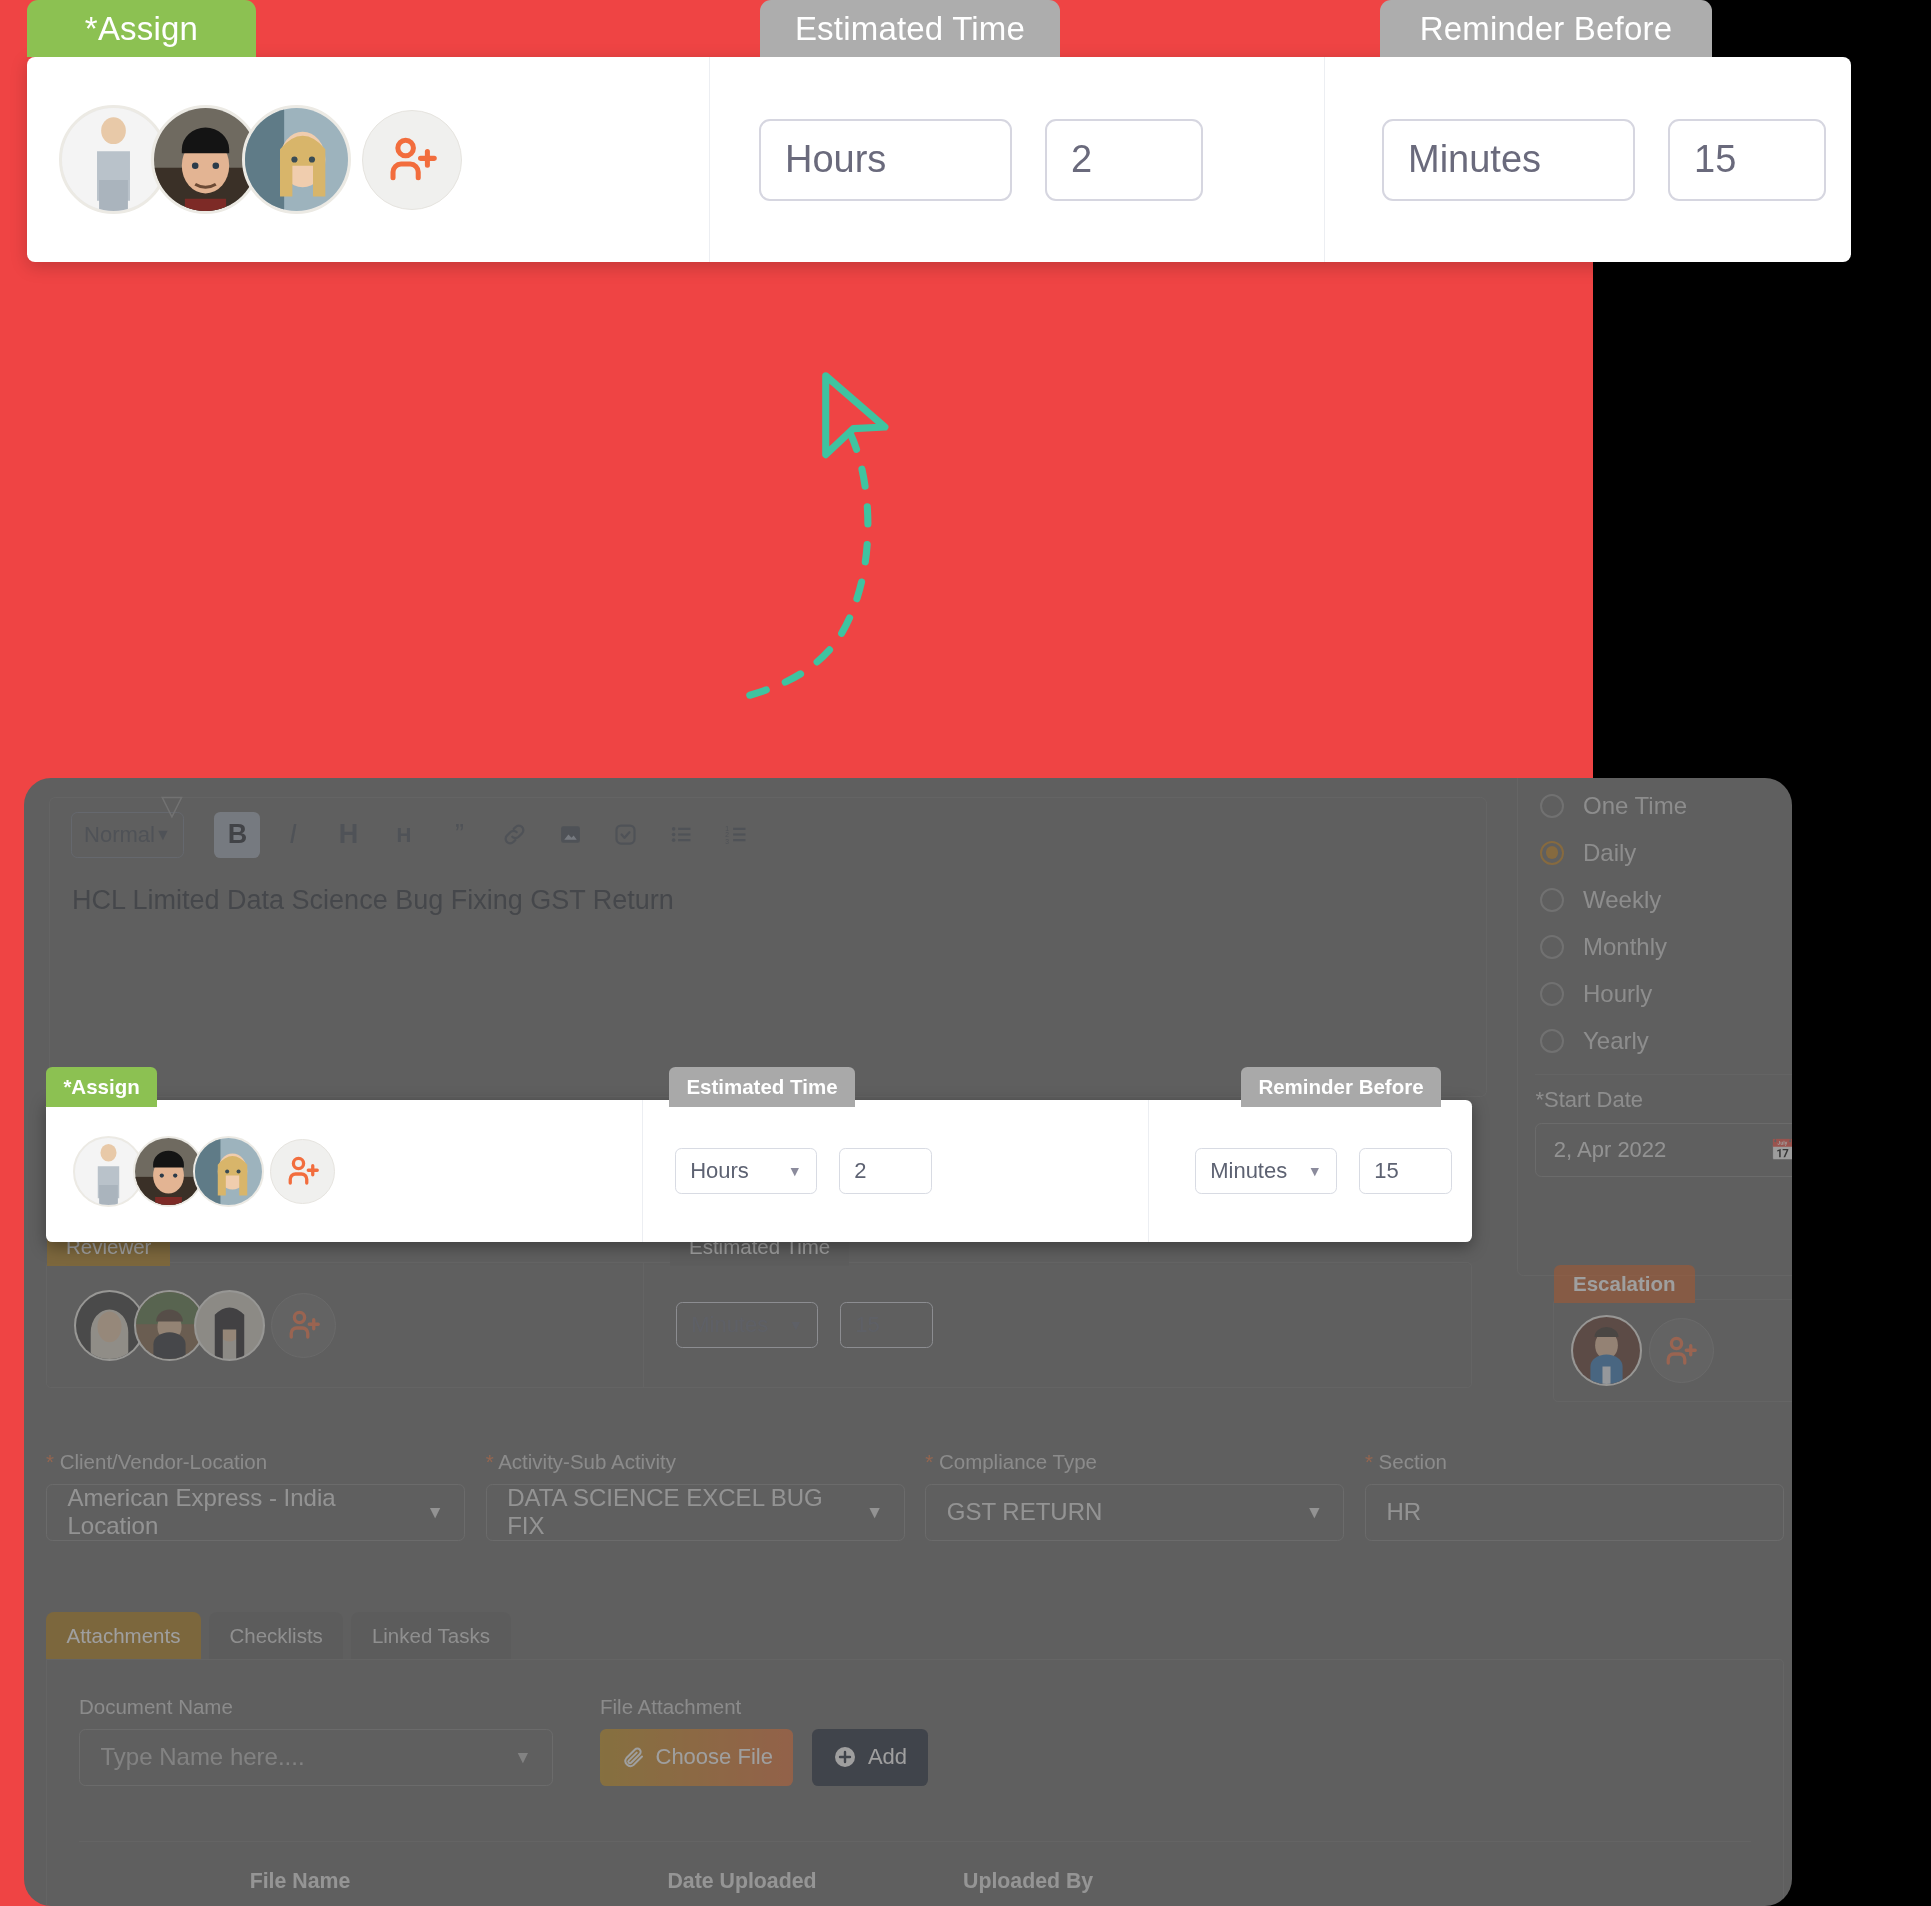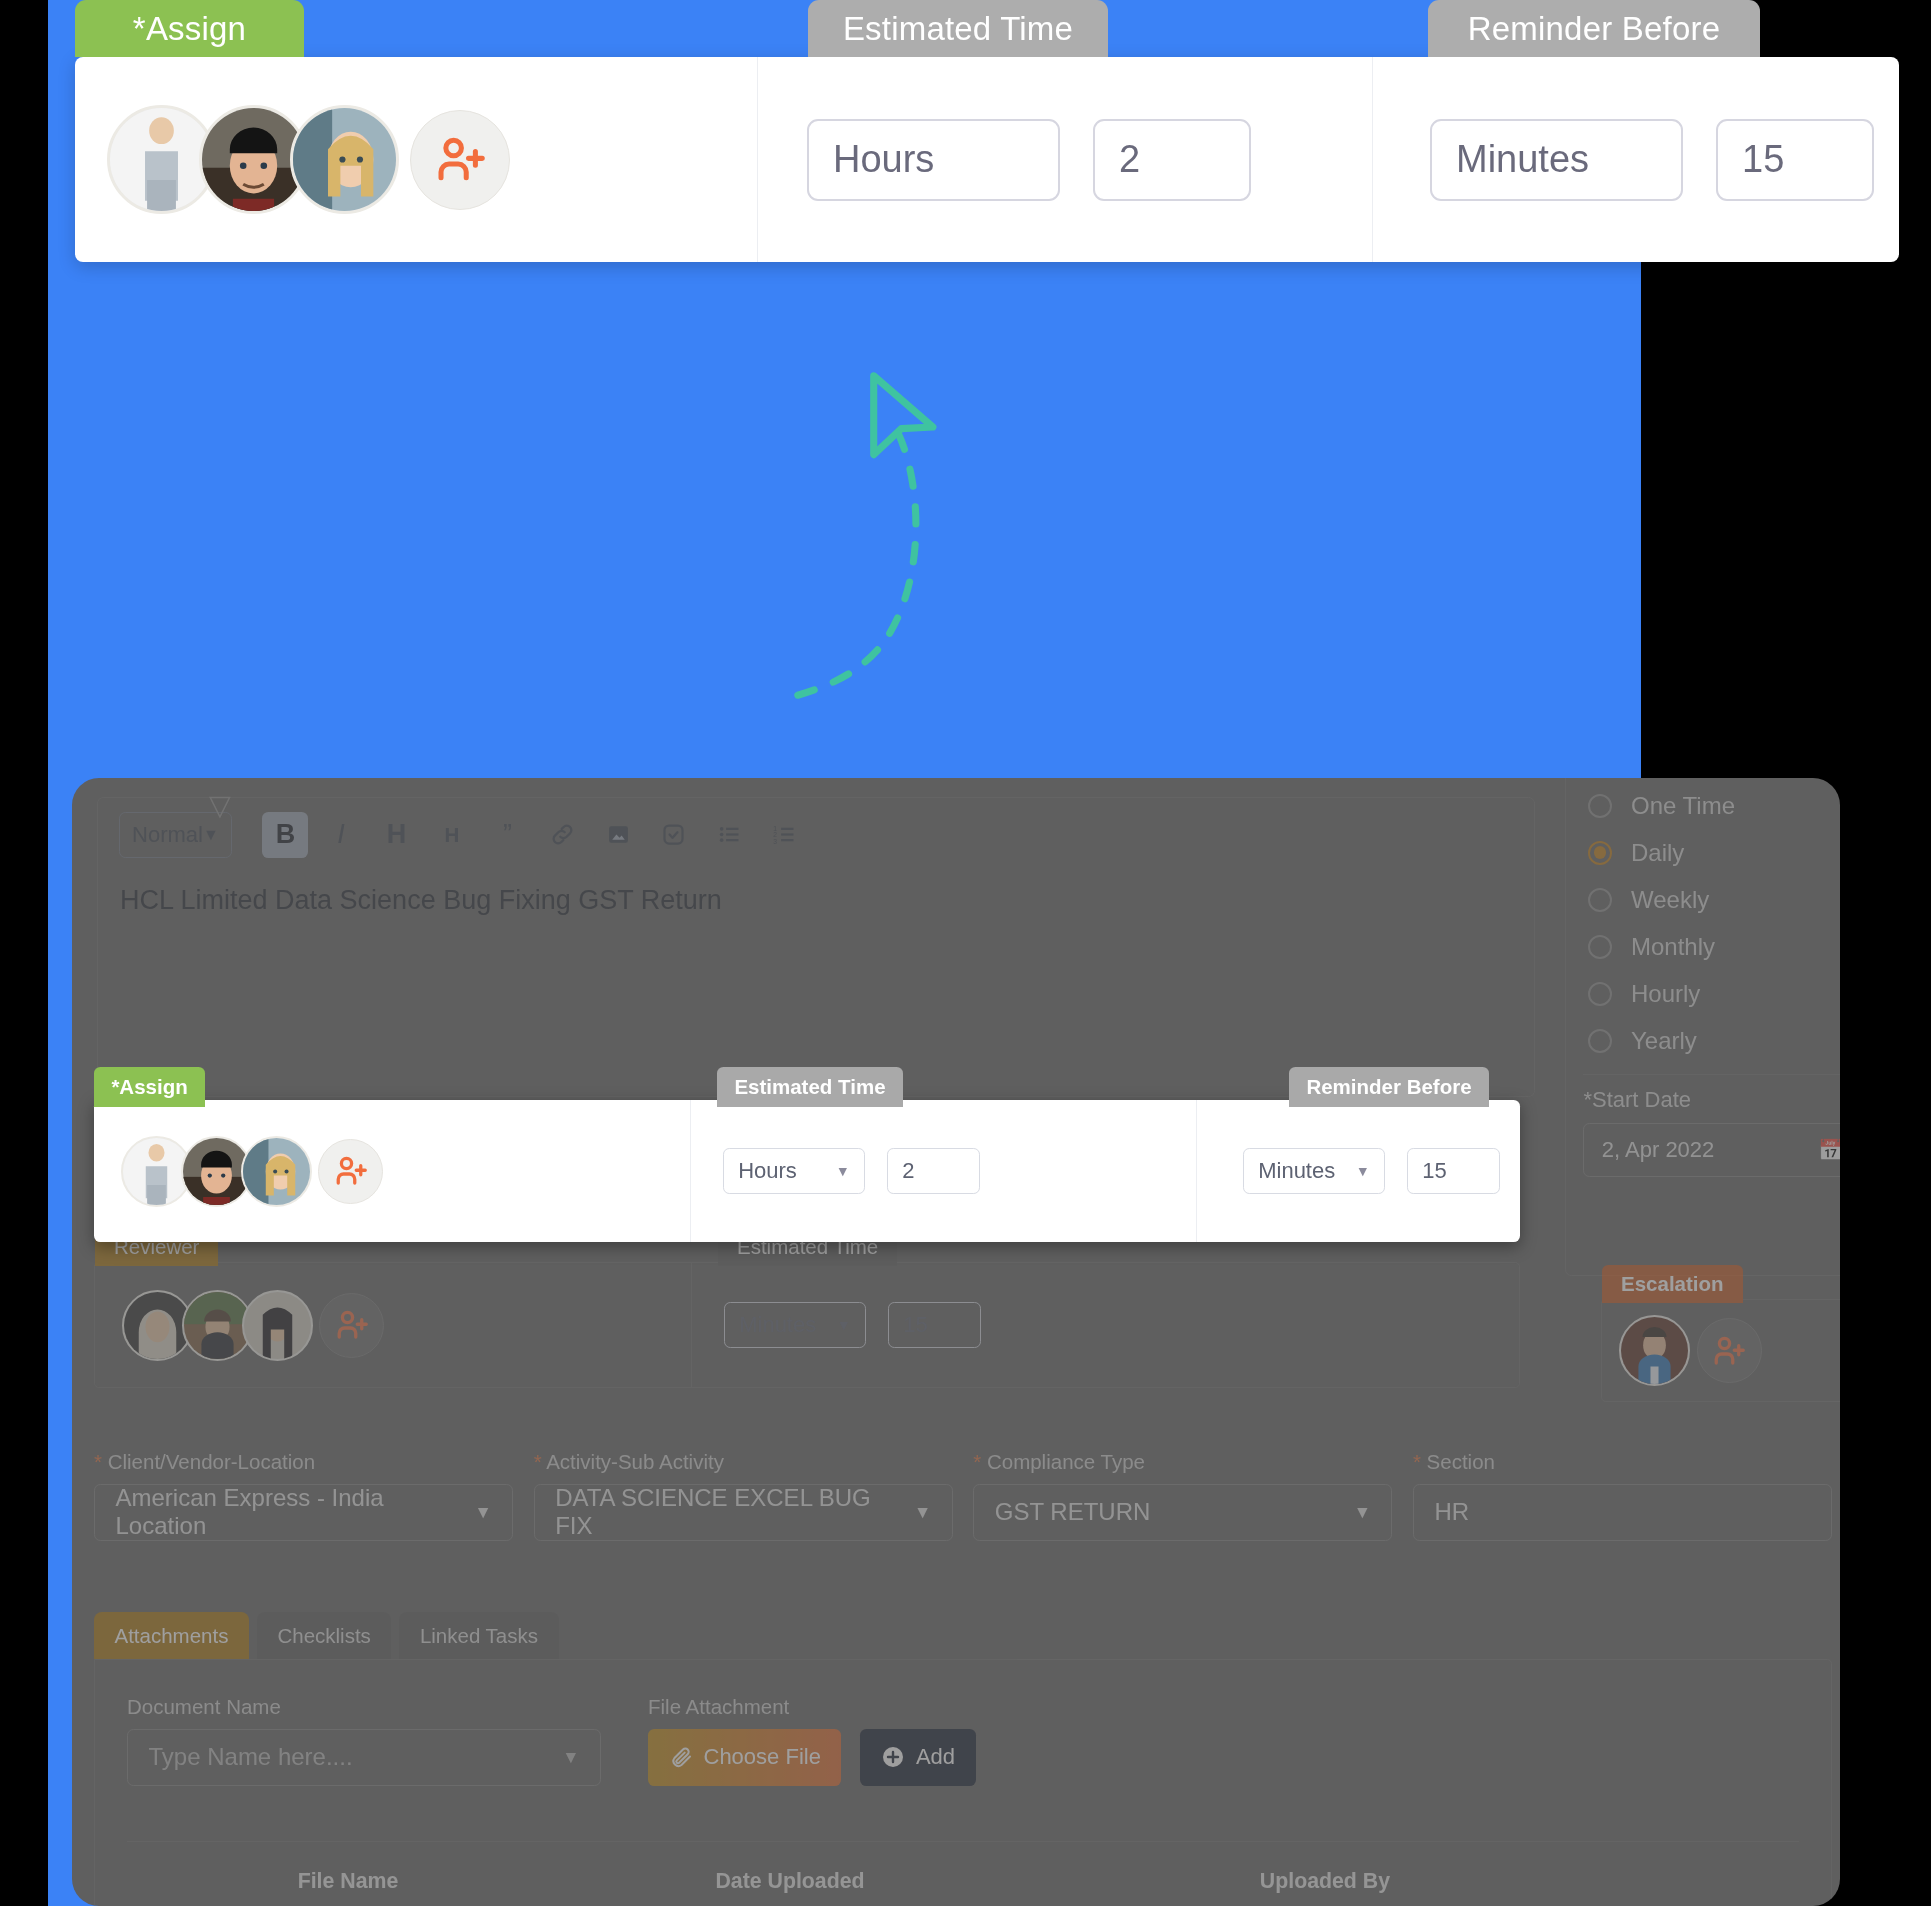--- a/index.html
+++ b/index.html
@@ -2,21 +2,21 @@
 <html style="font-size:12.6px"><head>
 <meta charset="utf-8">
 <style>
   * { box-sizing: border-box; margin: 0; padding: 0; }
   html, body {
     width: 1931px; height: 1907px;
     background: #000;
     font-family: "Liberation Sans", sans-serif;
     overflow: hidden;
   }
-  #root { position: relative; width: 1593px; height: 1907px; background:#3b82f6;margin-left:48px; }
+  #root { position: relative; width: 1593px; height: 1907px; background:#ef4444; }
 
   
   #top-callout { position: absolute; left: 27px; top: 0px; width: 1824px; height: 269px; }
   .tab-pill {
     position: absolute; top: 0; height: 57px;
     border-radius: 11px 11px 0 0;
     display: flex; align-items: center; justify-content: center;
     color: #fff; font-size: 33px; letter-spacing: 0.2px;
     padding: 0 20.5px; z-index: 3;
   }
@@ -579,20 +579,20 @@
                 </svg>
                 <span>Add</span>
               </div>
             </div>
           </div>
         </div>
 
         <div style="display:flex;margin-top:55px;border-top:1.6px solid #6d6d6d;padding-top:27px">
           <div class="th" style="width:442px;text-align:center">File Name</div>
           <div class="th" style="width:442px;text-align:center">Date Uploaded</div>
-          <div class="th" style="width:379px;text-align:right">Uploaded By</div>
+          <div class="th" style="width:379px;text-align:left">Uploaded By</div>
         </div>
       </div>
     </div>
 
   </div>
 </div>
 
 
 </body></html>

